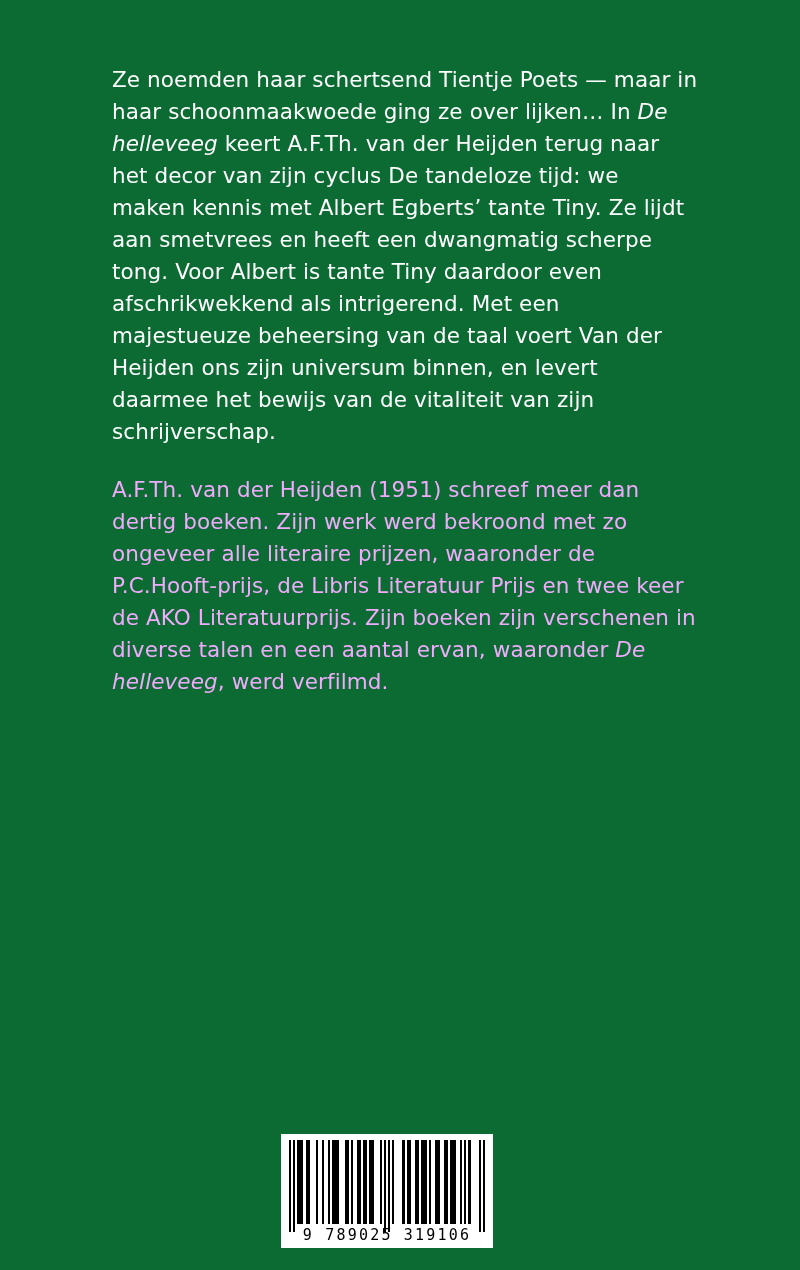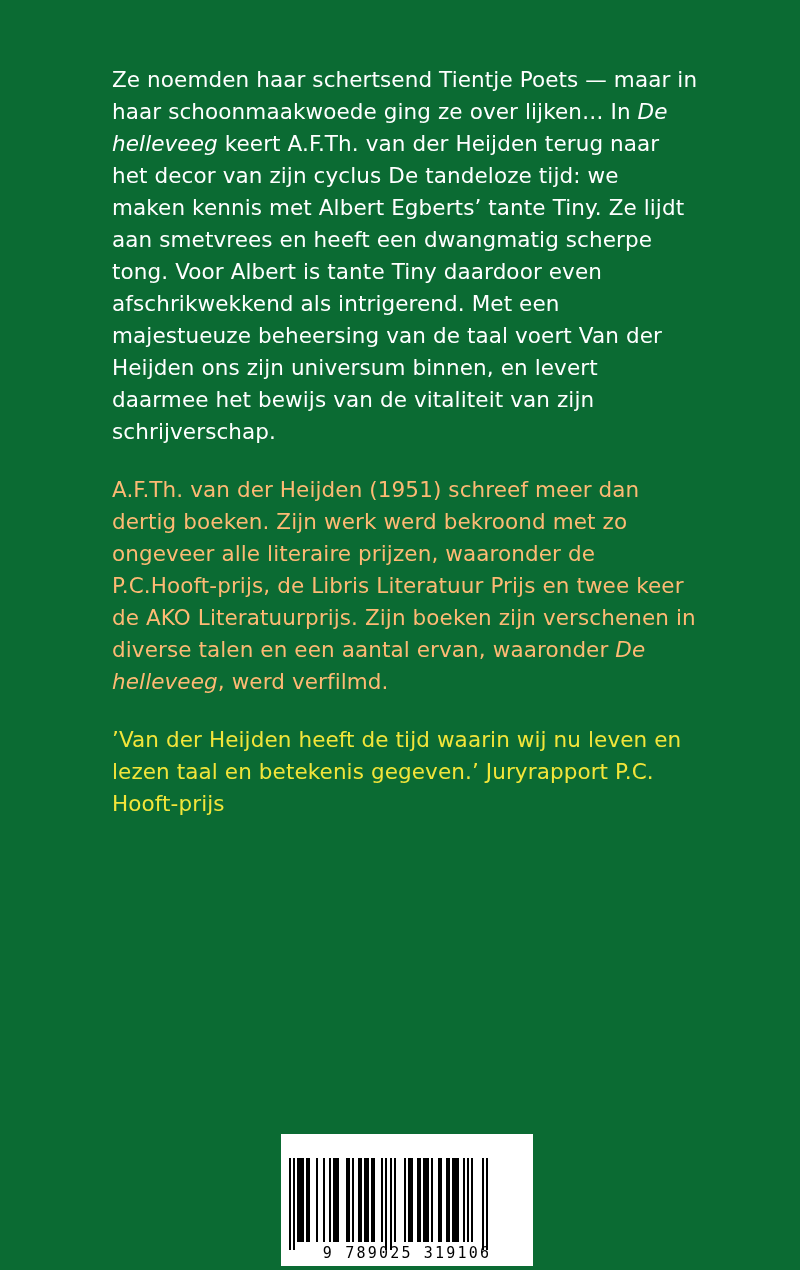--- a/index.html
+++ b/index.html
@@ -28,44 +28,44 @@
   p {
     margin: 12px;
   }
   .para-main {
     color: #ffffff;
     font-size: 21.5px;
     line-height: 32px;
     letter-spacing: 0.1px;
   }
   .para-bio {
-    color: #fdba74;
+    color: #f0abfc;
     font-size: 21.5px;
     line-height: 32px;
     margin-top: 26px;
     letter-spacing: 0.1px;
   }
   .para-quote {
     color: #f3e53a;
     font-size: 21.5px;
     line-height: 32px;
     margin-top: 26px;
     letter-spacing: 0.1px;
   }
   .it {
     font-style: italic;
   }
   
   .barcode-wrap {
     position: absolute;
     left: 281px;
     top: 1134px;
-    width: 252px;
+    width: 212px;
     background: #ffffff;
-    padding: 24px 8px 4px 8px;
+    padding: 6px 8px 4px 8px;
     box-sizing: border-box;
   }
   .bars {
     height: 84px;
     display: flex;
     align-items: stretch;
     gap: 0;
   }
   .bars span {
     display: block;
@@ -88,21 +88,20 @@
 <body>
 
 <div class="back-cover">
 
   <div class="blurb-area">
 
     <p class="para-main"><span>Ze noemden haar schertsend Tientje Poets — maar in haar schoonmaakwoede ging ze over lijken… In </span><span class="it">De helleveeg</span><span> keert A.F.Th. van der Heijden terug naar het decor van zijn cyclus De tandeloze tijd: we maken kennis met Albert Egberts’ tante Tiny. Ze lijdt aan smetvrees en heeft een dwangmatig scherpe tong. Voor Albert is tante Tiny daardoor even afschrikwekkend als intrigerend. Met een majestueuze beheersing van de taal voert Van der Heijden ons zijn universum binnen, en levert daarmee het bewijs van de vitaliteit van zijn schrijverschap.</span></p>
 
     <p class="para-bio"><span>A.F.Th. van der Heijden (1951) schreef meer dan dertig boeken. Zijn werk werd bekroond met zo ongeveer alle literaire prijzen, waaronder de P.C.Hooft-prijs, de Libris Literatuur Prijs en twee keer de AKO Literatuurprijs. Zijn boeken zijn verschenen in diverse talen en een aantal ervan, waaronder </span><span class="it">De helleveeg</span><span>, werd verfilmd.</span></p>
 
-    <p class="para-quote">’Van der Heijden heeft de tijd waarin wij nu leven en lezen taal en betekenis gegeven.’ Juryrapport P.C. Hooft-prijs</p>
 
   </div>
 
   <div class="barcode-wrap">
     <div class="bars" id="bars">
         <span style="width: 2.1px; background: rgb(0, 0, 0); height: 92px; align-self: flex-start;"></span>
         <span class="sp" style="width: 2.1px; height: 92px; align-self: flex-start;"></span>
         <span style="width: 2.1px; background: rgb(0, 0, 0); height: 92px; align-self: flex-start;"></span>
         <span class="sp" style="width: 2.1px; height: 84px; align-self: flex-start;"></span>
         <span style="width: 2.1px; background: rgb(0, 0, 0); height: 84px; align-self: flex-start;"></span>

